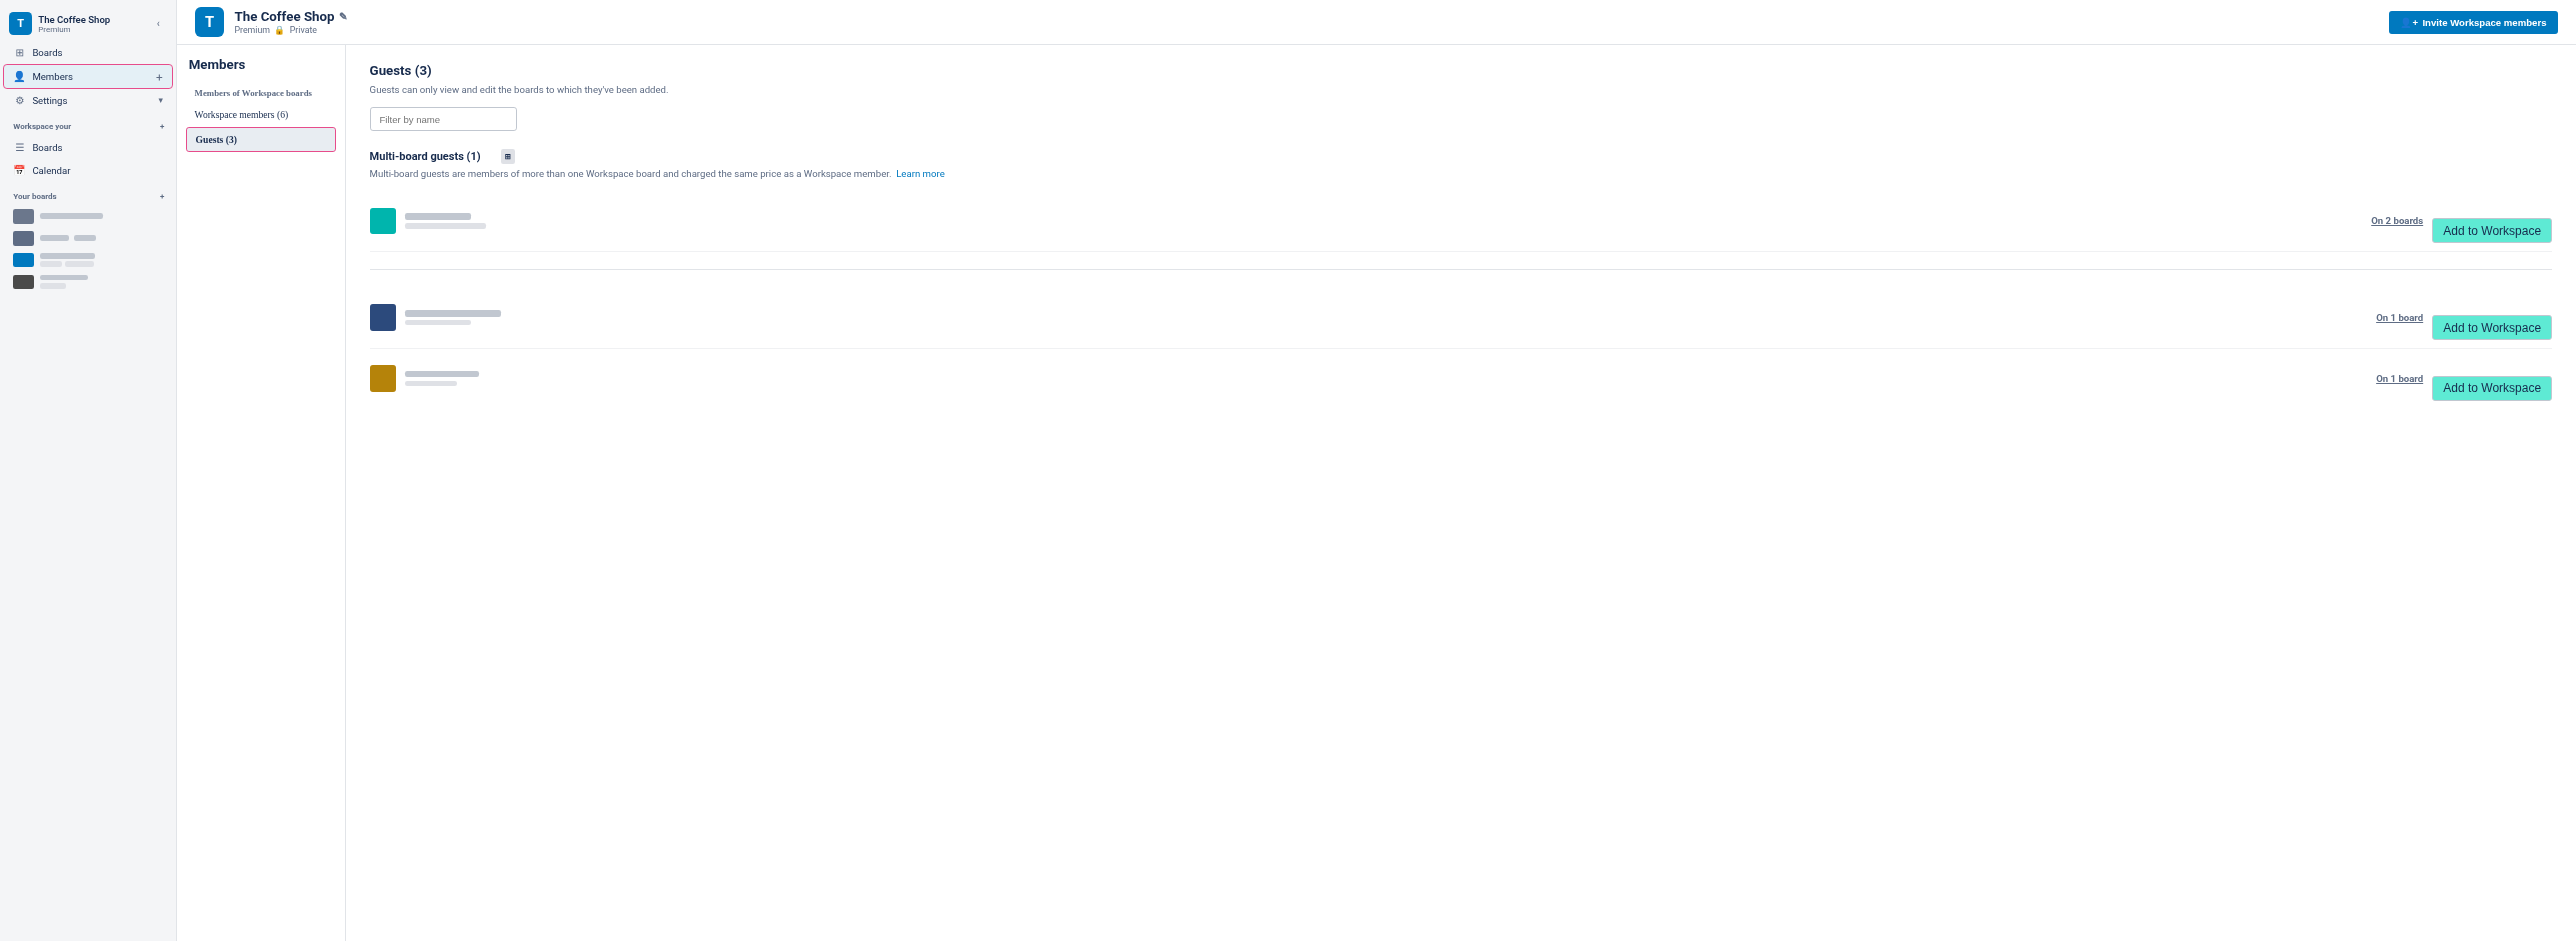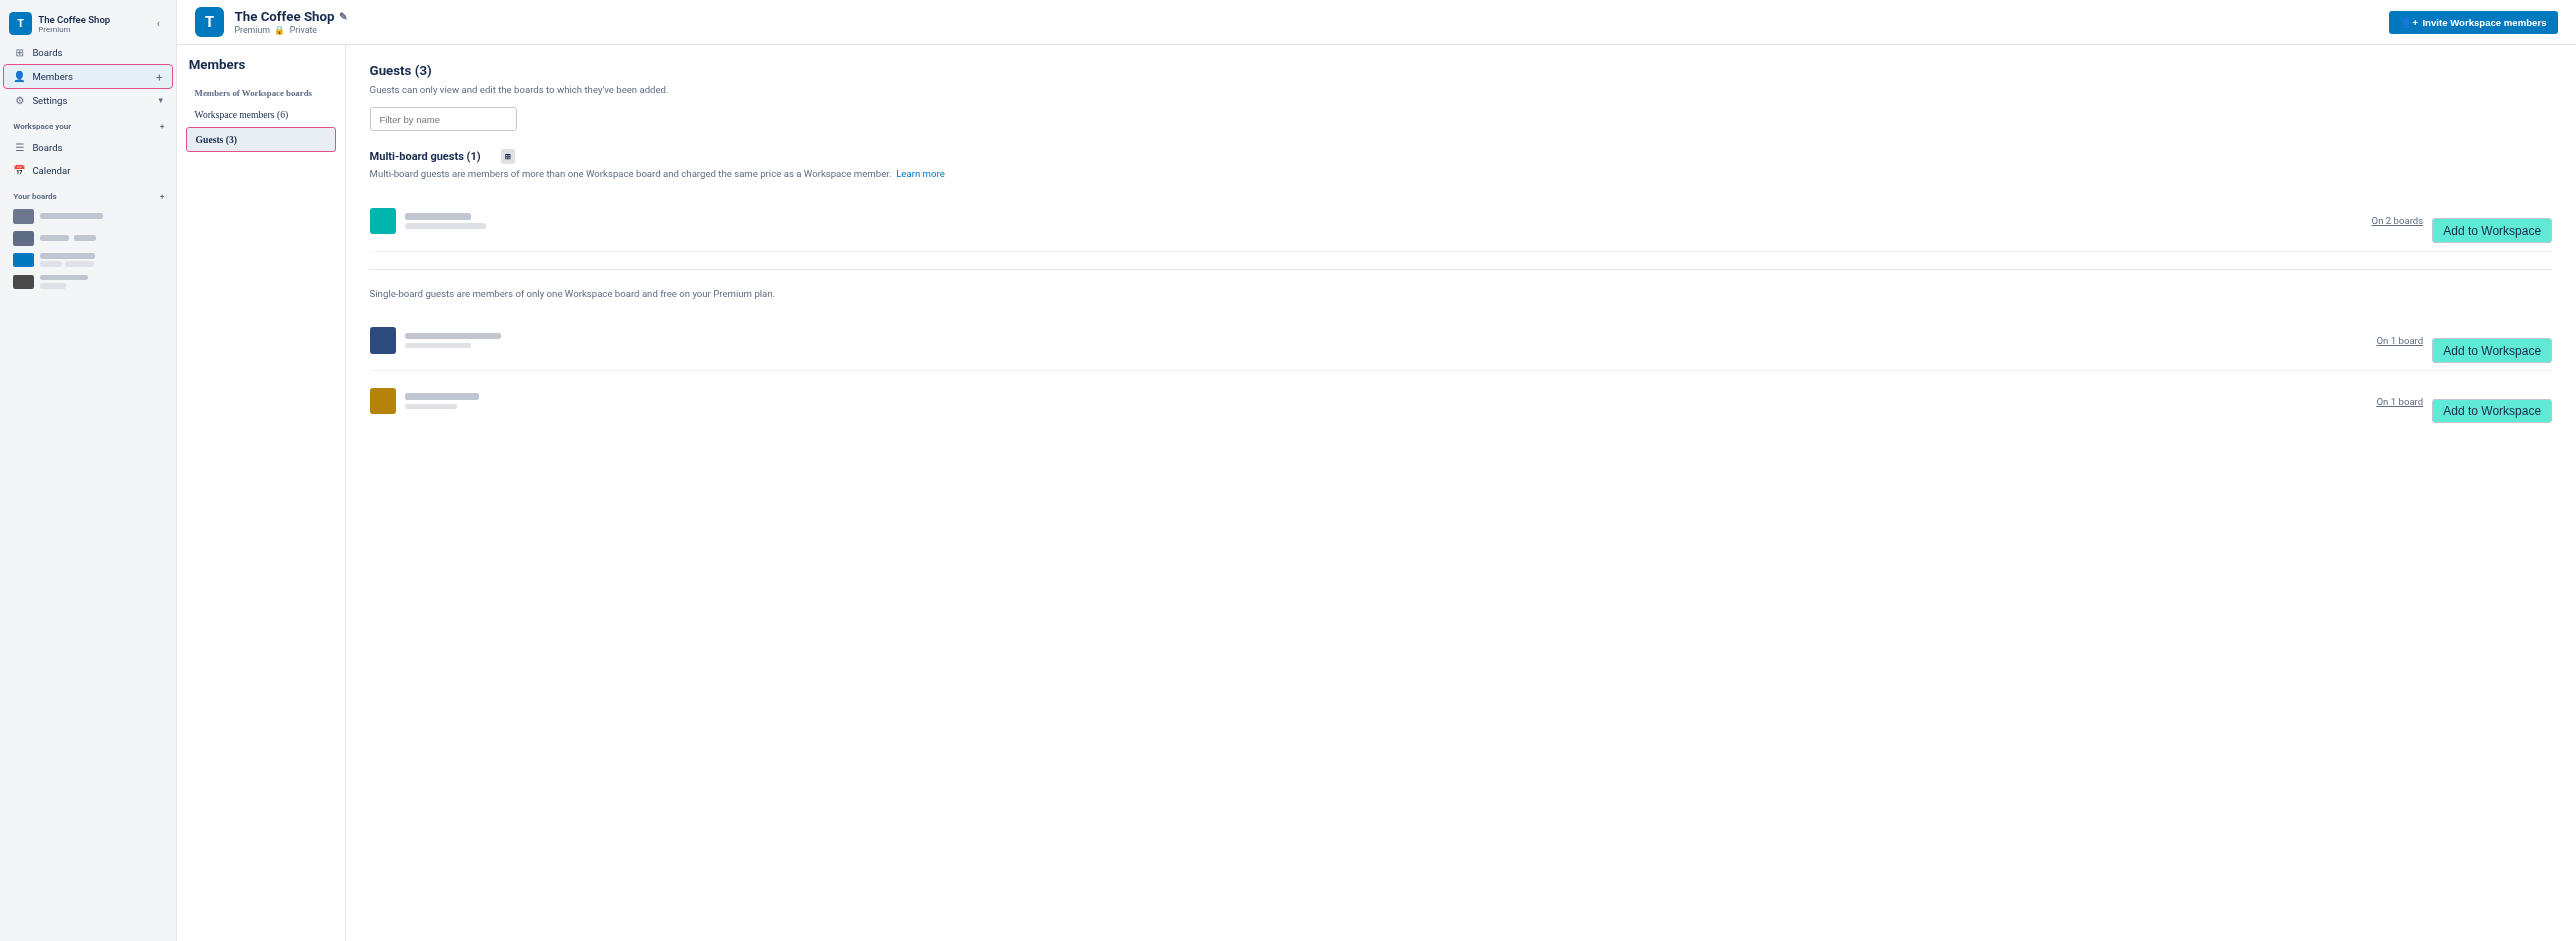--- a/index.html
+++ b/index.html
@@ -301,20 +301,21 @@
       align-items: center;
       gap: 8.8px;
       flex-shrink: 0;
     }
     .boards-link {
       font-size: 9.6px;
       color: #5e6c84;
       text-decoration: underline;
       cursor: pointer;
       white-space: nowrap;
+      font-weight: bold;
     }
     .add-to-workspace-btn {
       background: #5eead4;
       border: 0.7px solid #c1c7d0;
       border-radius: 2.9px;
       padding: 4.4px 10.3px;
       font-size: 12px;
       font-weight: 500;
       color: #172b4d;
       cursor: pointer;
@@ -483,23 +484,20 @@
         </div>
         <div class="member-actions">
           <span class="boards-link">On 2 boards</span>
           <button class="add-to-workspace-btn">Add to Workspace</button>
         </div>
       </div>
 
       <hr class="section-divider">
 
       
-      <div class="section-desc">
-        <span>Single-board guests are members of only one Workspace board and free on your Premium plan.</span>
-      </div>
 
       
       <div class="member-row">
         <div class="member-avatar color-darkblue"></div>
         <div class="member-info">
           <div class="member-name-blurred" style="width:96px;"></div>
           <div class="member-email-blurred" style="width:66px;"></div>
         </div>
         <div class="member-actions">
           <span class="boards-link">On 1 board</span>

